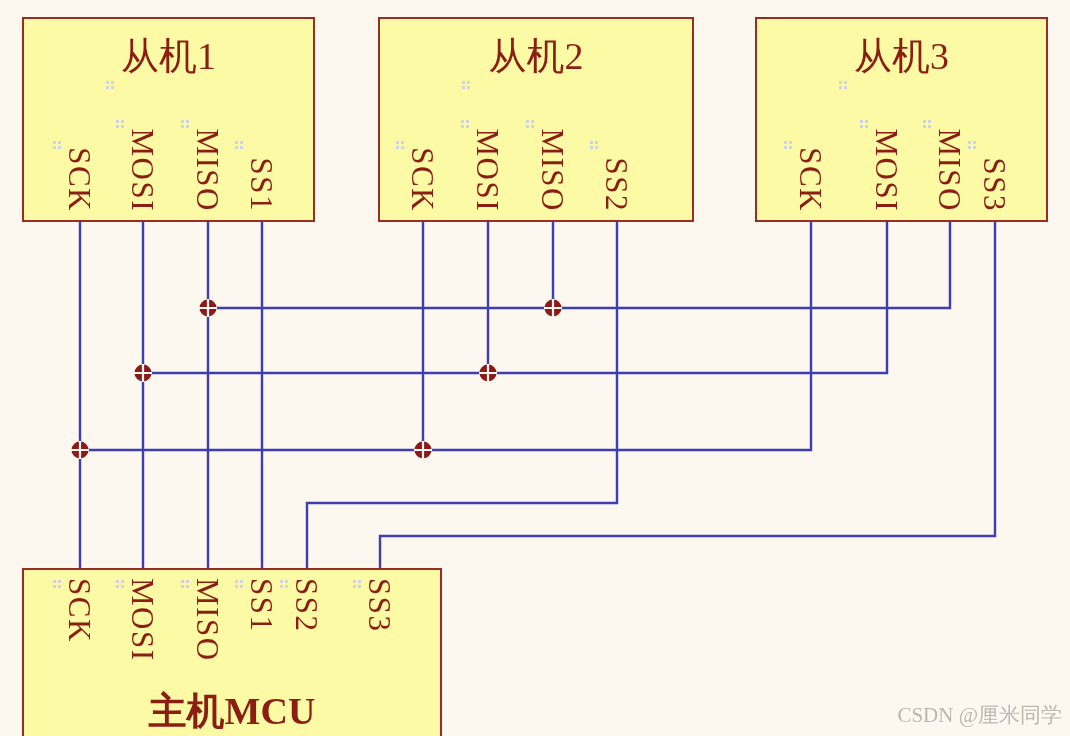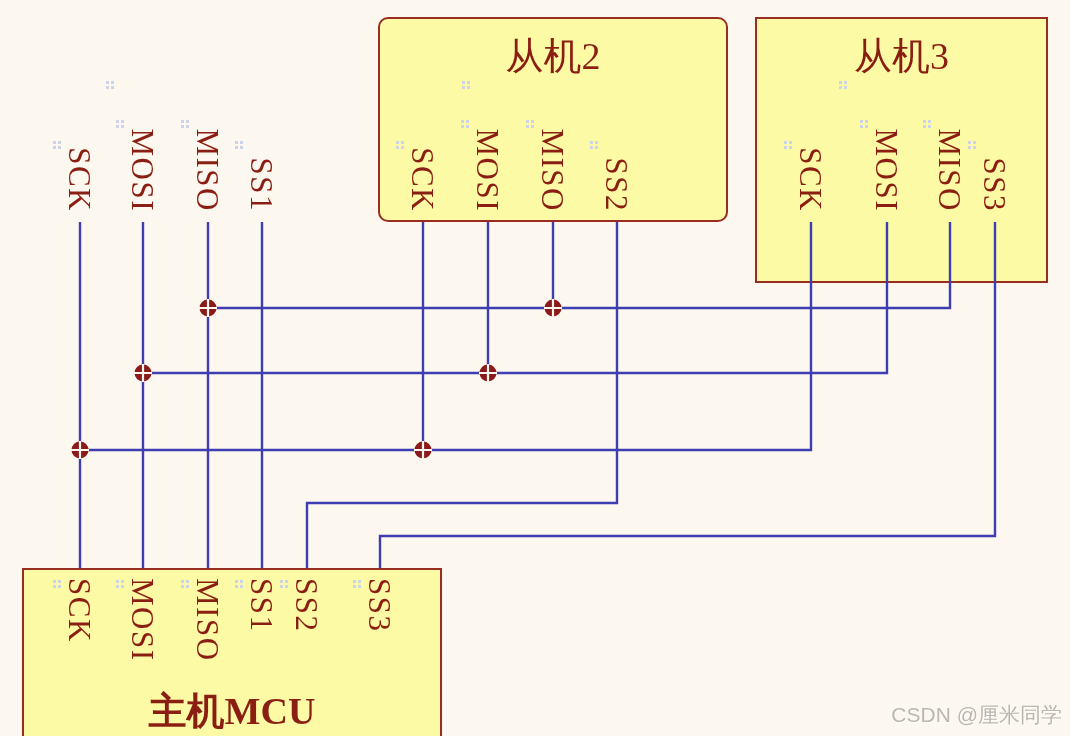--- a/index.html
+++ b/index.html
@@ -29,52 +29,55 @@
   .pin-label.anchor-end{transform:rotate(90deg) translateX(-100%);}
   .origin-marker{
     position:absolute;width:3px;height:3px;background:var(--marker,#CDD3E8);
     box-shadow:5px 0 0 var(--marker,#CDD3E8),
                0 5px 0 var(--marker,#CDD3E8),
                5px 5px 0 var(--marker,#CDD3E8);
   }
   #wires-layer{position:absolute;left:0;top:0;}
   .watermark{
     position:absolute;right:8px;top:701px;
-    font-family:Liberation Sans, sans-serif;
+    font-family:Liberation Serif, serif;
     font-size:21px;color:var(--wm,#BDB6AC);
     text-shadow:1px 1px 0 rgba(255,255,255,0.8);
   }
 </style>
 </head>
 <body>
 
 <div class="canvas">
   <div id="boxes-layer">
+      <div class="comp-box" style="left: 22px; top: 17px; width: 293px; height: 205px;">
+        <div class="box-title" style="top: 18px;">从机1</div>
+      </div>
       <div class="origin-marker" style="left: 106px; top: 81px;"></div>
       <div class="pin-label anchor-end" style="left: 95px; top: 212px;">SCK</div>
       <div class="origin-marker" style="left: 53px; top: 141px;"></div>
       <div class="pin-label anchor-end" style="left: 158px; top: 212px;">MOSI</div>
       <div class="origin-marker" style="left: 116px; top: 120px;"></div>
       <div class="pin-label anchor-end" style="left: 223px; top: 212px;">MISO</div>
       <div class="origin-marker" style="left: 181px; top: 120px;"></div>
       <div class="pin-label anchor-end" style="left: 277px; top: 212px;">SS1</div>
       <div class="origin-marker" style="left: 235px; top: 141px;"></div>
-      <div class="comp-box" style="left: 378px; top: 17px; width: 350px; height: 205px; border-radius: 10px;">
+      <div class="comp-box" style="left: 378px; top: 17px; width: 316px; height: 205px;">
         <div class="box-title" style="top: 18px;">从机2</div>
       </div>
       <div class="origin-marker" style="left: 462px; top: 81px;"></div>
       <div class="pin-label anchor-end" style="left: 438px; top: 212px;">SCK</div>
       <div class="origin-marker" style="left: 396px; top: 141px;"></div>
       <div class="pin-label anchor-end" style="left: 503px; top: 212px;">MOSI</div>
       <div class="origin-marker" style="left: 461px; top: 120px;"></div>
       <div class="pin-label anchor-end" style="left: 568px; top: 212px;">MISO</div>
       <div class="origin-marker" style="left: 526px; top: 120px;"></div>
       <div class="pin-label anchor-end" style="left: 632px; top: 212px;">SS2</div>
       <div class="origin-marker" style="left: 590px; top: 141px;"></div>
-      <div class="comp-box" style="left: 755px; top: 17px; width: 293px; height: 266px;">
+      <div class="comp-box" style="left: 755px; top: 17px; width: 293px; height: 205px;">
         <div class="box-title" style="top: 18px;">从机3</div>
       </div>
       <div class="origin-marker" style="left: 839px; top: 81px;"></div>
       <div class="pin-label anchor-end" style="left: 826px; top: 212px;">SCK</div>
       <div class="origin-marker" style="left: 784px; top: 141px;"></div>
       <div class="pin-label anchor-end" style="left: 902px; top: 212px;">MOSI</div>
       <div class="origin-marker" style="left: 860px; top: 120px;"></div>
       <div class="pin-label anchor-end" style="left: 965px; top: 212px;">MISO</div>
       <div class="origin-marker" style="left: 923px; top: 120px;"></div>
       <div class="pin-label anchor-end" style="left: 1010px; top: 212px;">SS3</div>

